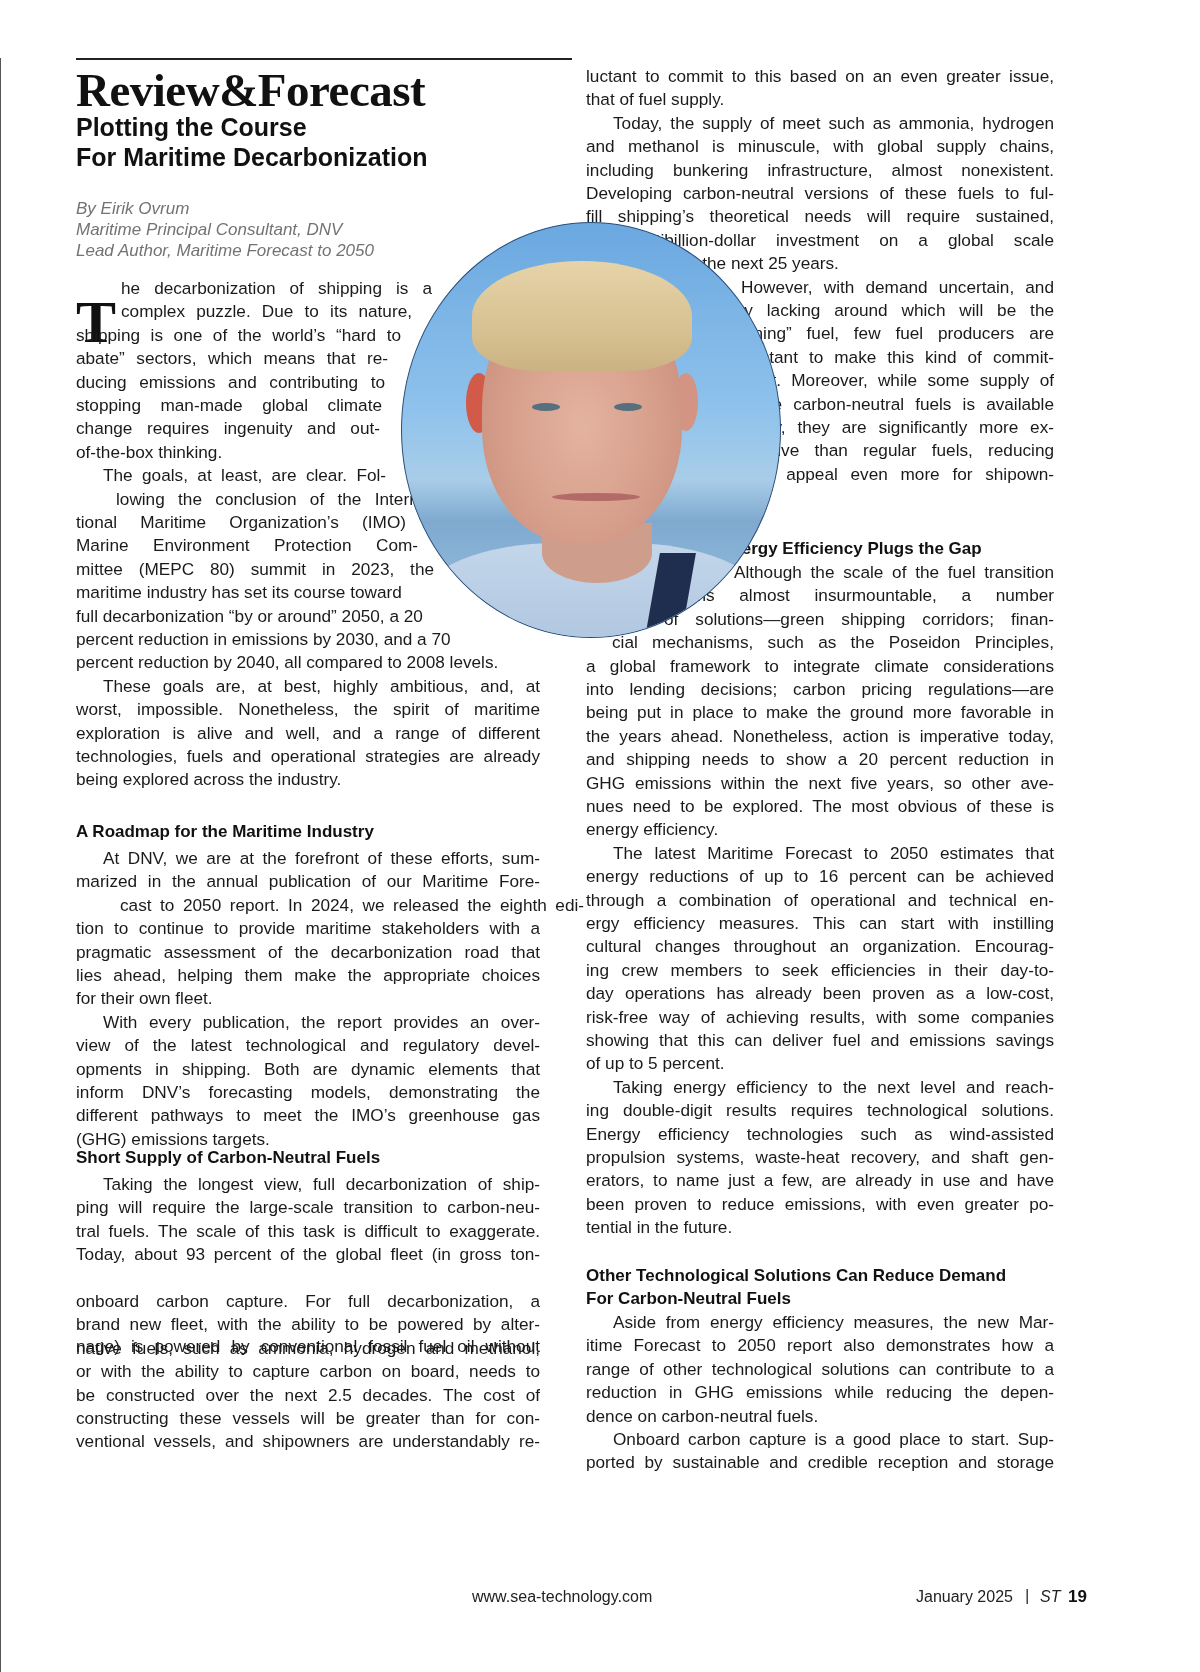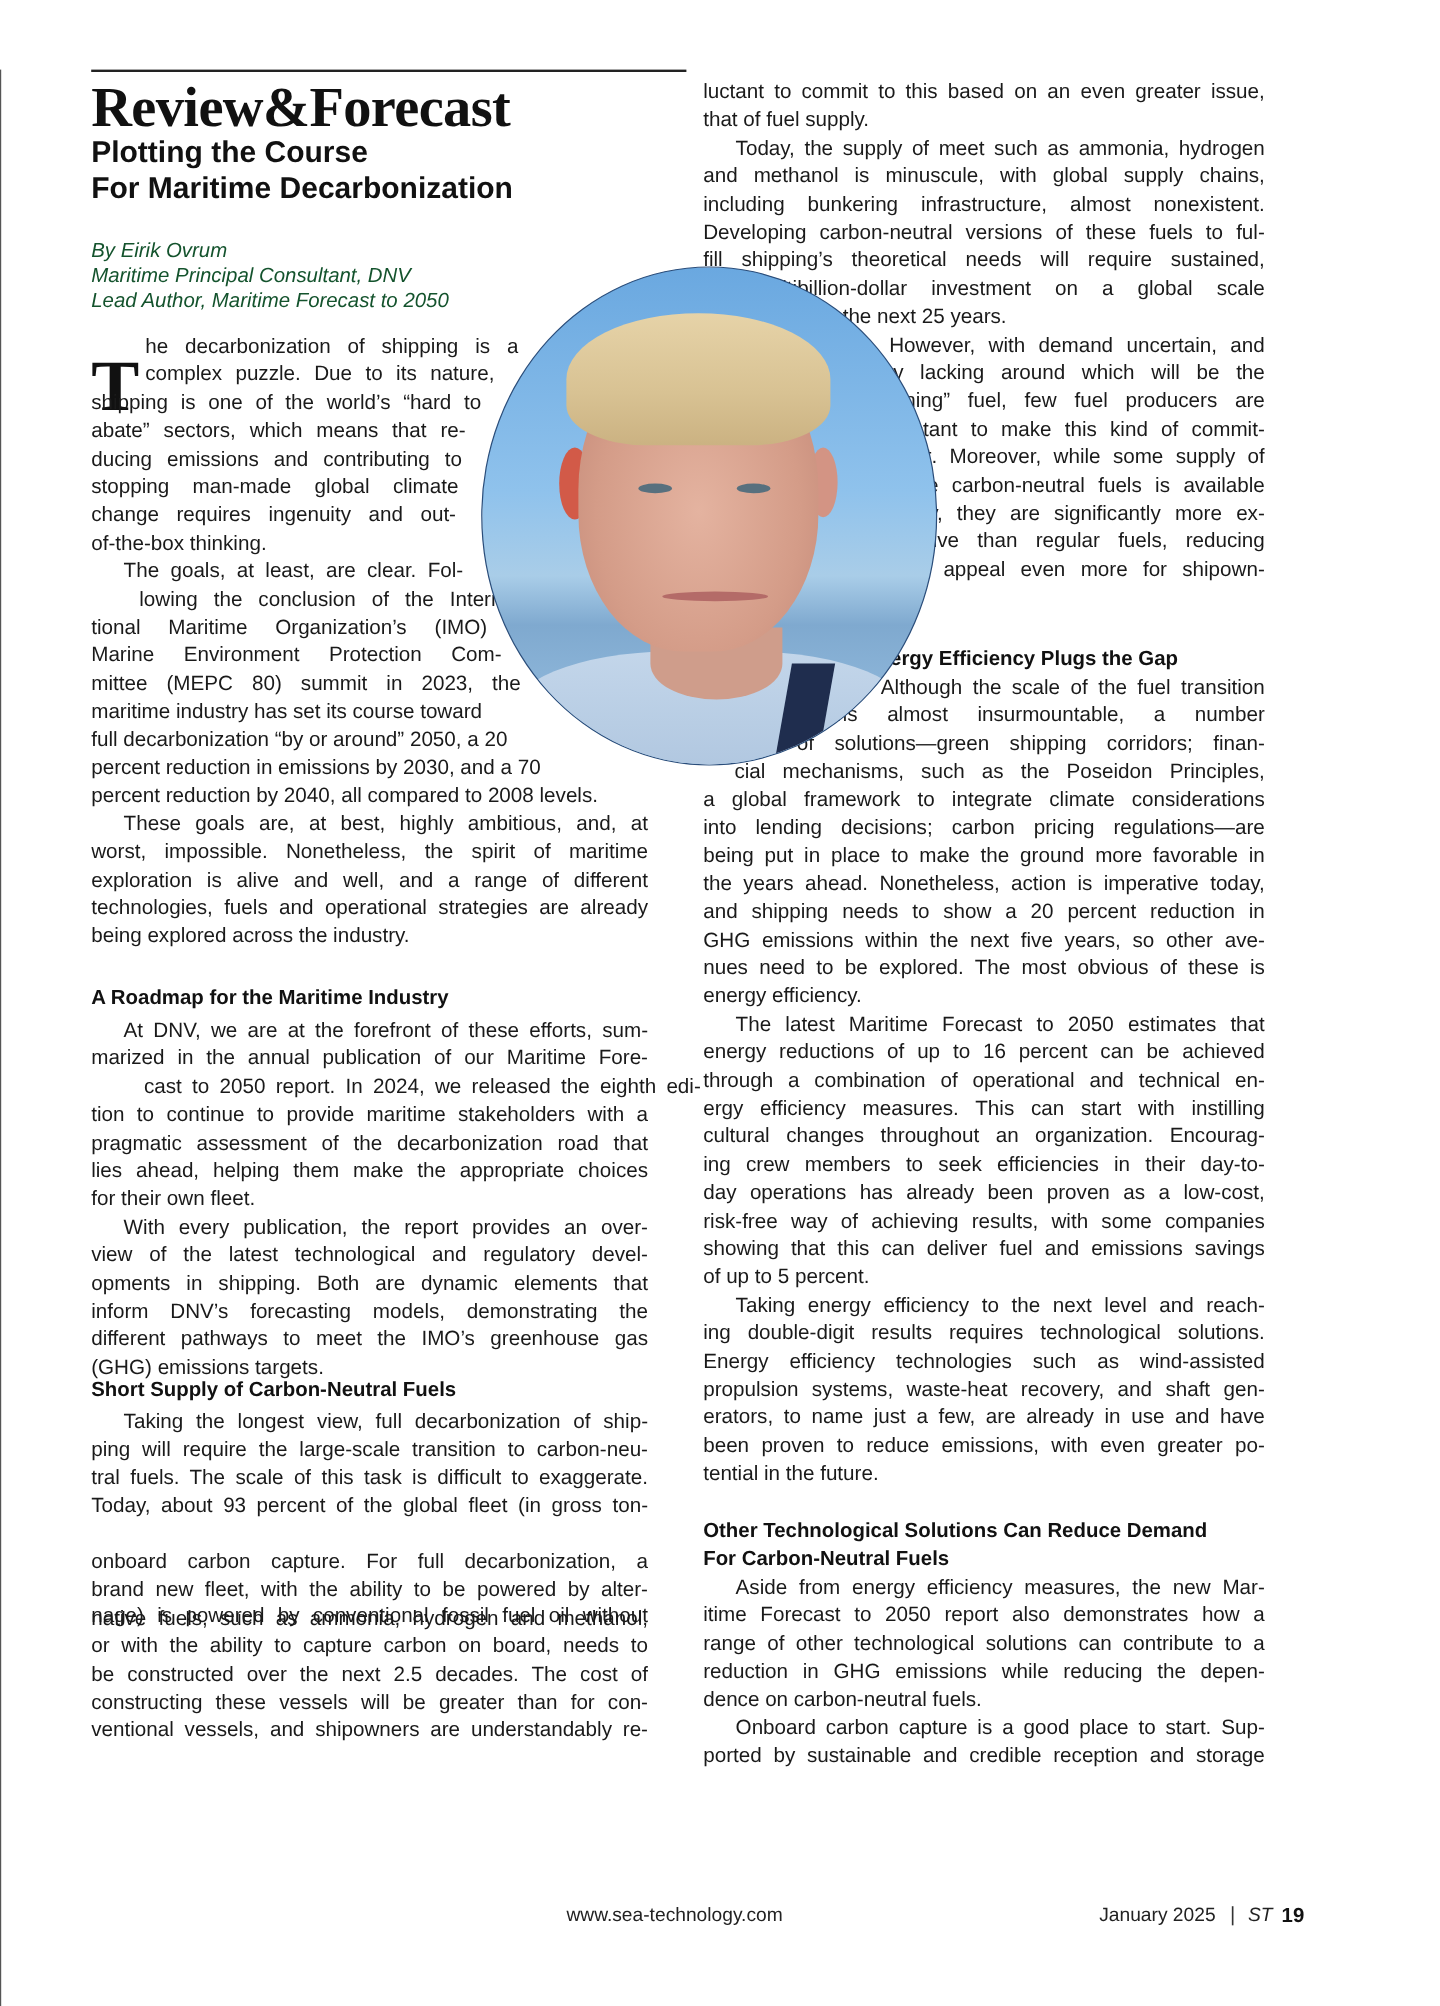--- a/index.html
+++ b/index.html
@@ -5,21 +5,21 @@
   html, body { margin: 0; padding: 0; background: #ffffff; }
   body { width: 1200px; height: 1672px; position: relative; overflow: hidden;
          font-family: "DejaVu Sans", sans-serif; color: #1a1a1a; }
   .edge-line { position: absolute; left: 0; top: 58px; width: 1px; height: 1614px; background: #555; }
   .top-rule { position: absolute; left: 76px; top: 58px; width: 496px; height: 2px; background: #222; }
   .kicker { position: absolute; left: 76px; top: 62px; font-family: "Liberation Serif", serif;
             font-weight: bold; font-size: 47px; letter-spacing: -0.5px; color: #111; line-height: 56px; }
   .title { position: absolute; left: 76px; top: 112px; font-family: "Liberation Sans", sans-serif;
            font-weight: bold; font-size: 25px; line-height: 30px; color: #111; }
   .byline { position: absolute; left: 76px; top: 198px; font-family: "Liberation Sans", sans-serif;
-            font-style: italic; font-size: 17px; line-height: 21px; color: #14532d; }
+            font-style: italic; font-size: 17px; line-height: 21px; color: #737373; }
   .line { position: absolute; font-family: "Liberation Sans", sans-serif; font-size: 17.2px;
           line-height: 24px; height: 24px; white-space: nowrap; text-align: justify;
           text-align-last: justify; color: #1a1a1a; }
   .line.last { text-align-last: left; }
   .line.indent { text-indent: 27px; }
   .head { position: absolute; font-family: "Liberation Sans", sans-serif; font-weight: bold;
           font-size: 17px; line-height: 24px; white-space: nowrap; color: #111; }
   .dropcap { position: absolute; left: 76px; top: 296px; font-family: "Liberation Serif", serif;
              font-weight: bold; font-size: 60px; line-height: 52px; color: #111; }
   .portrait { position: absolute; left: 401px; top: 222px; width: 378px; height: 414px; border-radius: 50%;

